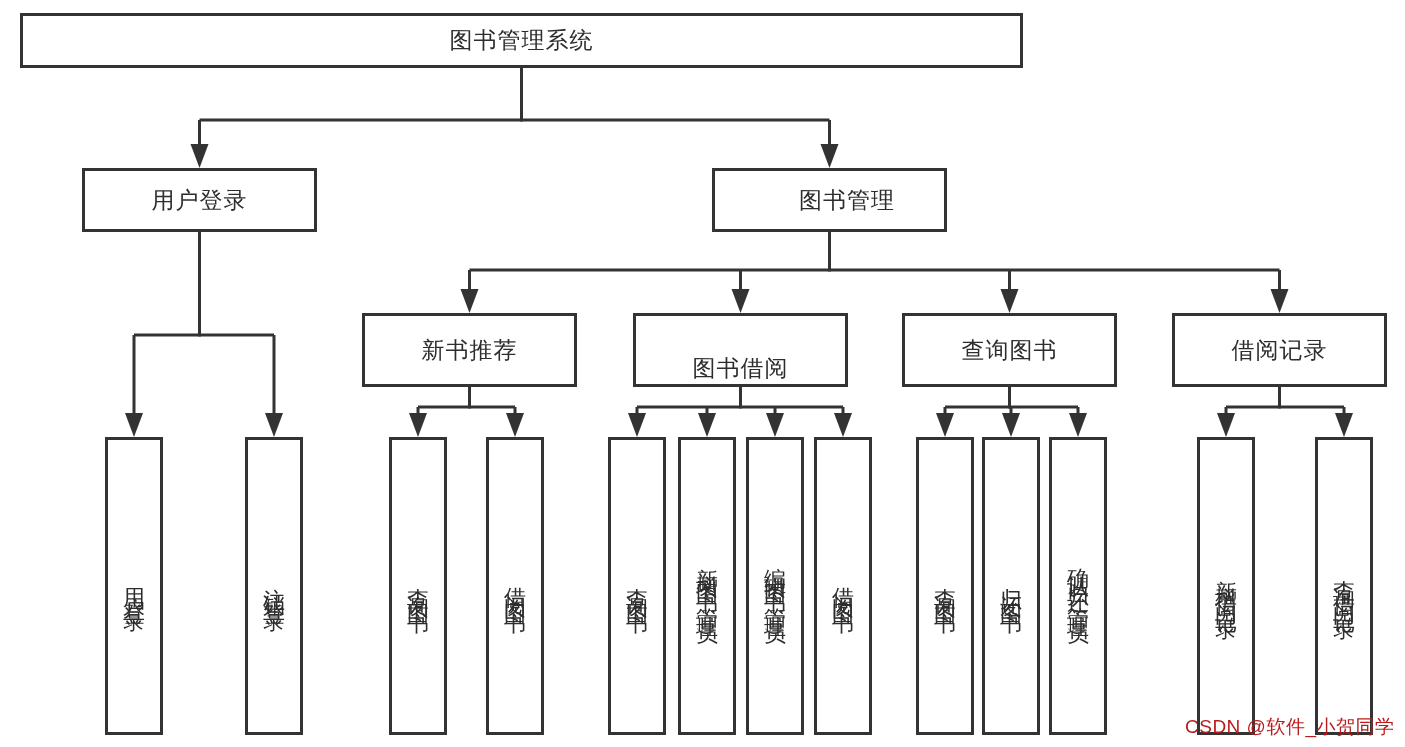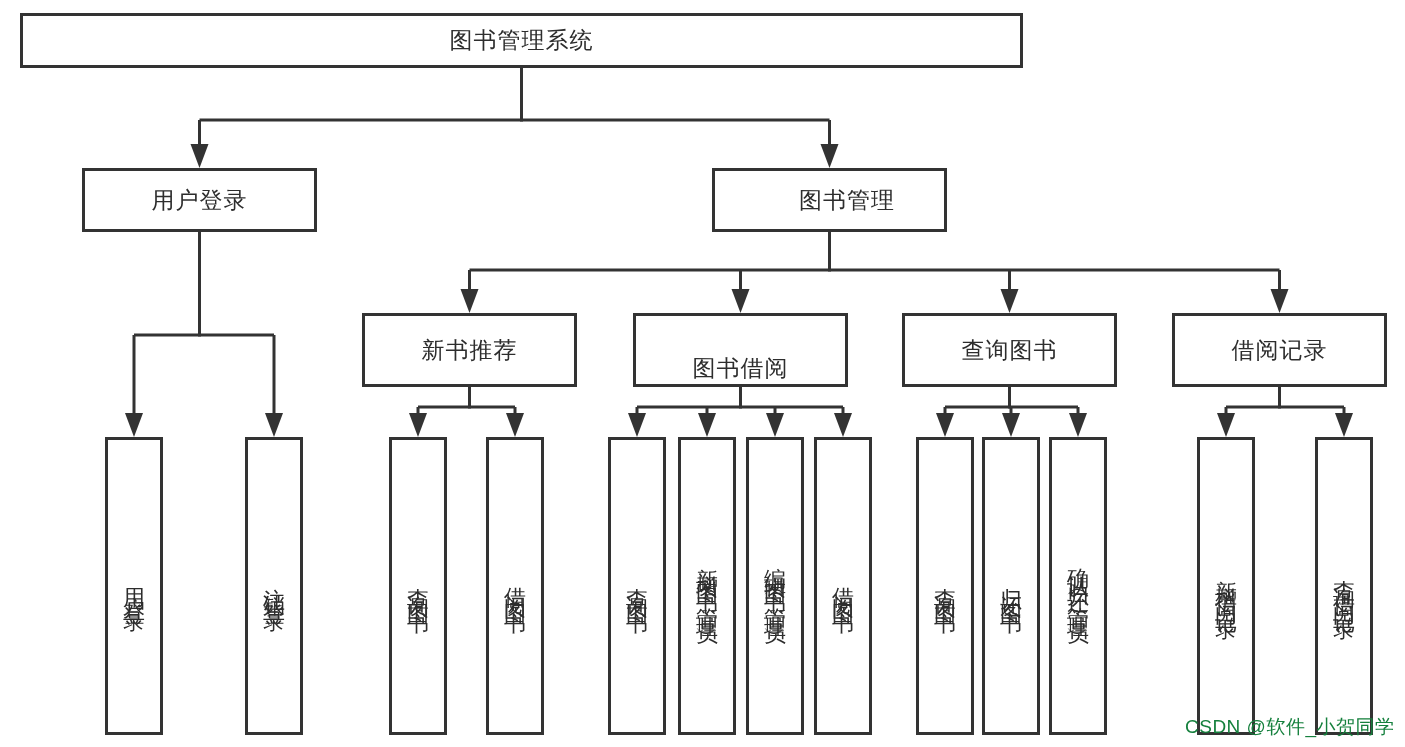--- a/index.html
+++ b/index.html
@@ -50,21 +50,21 @@
     letter-spacing: 8px;
     white-space: nowrap;
     color: #2d2d2d;
   }
   #watermark {
     position: absolute;
     left: 1185px;
     top: 714px;
     z-index: 3;
     font-size: 19px;
-    color: #15803d;
+    color: #b91c1c;
     letter-spacing: 0.5px;
     white-space: nowrap;
   }
   line    { stroke: #333333; stroke-width: 3; }
   polygon { fill: #333333; }
 </style>
 </head>
 <body>
 
 <div id="canvas">

